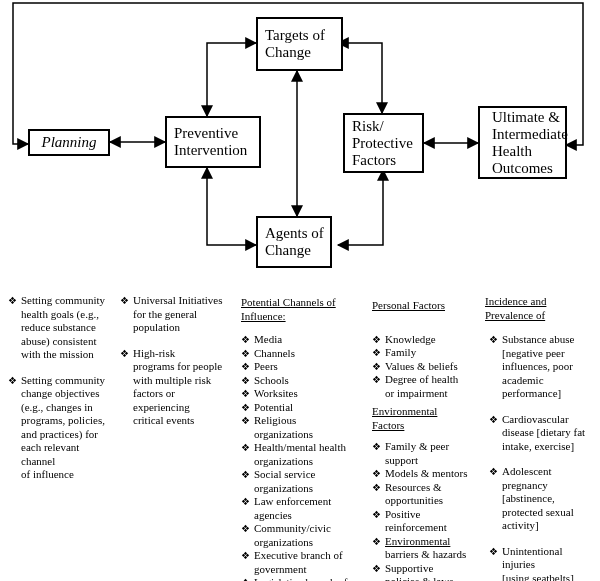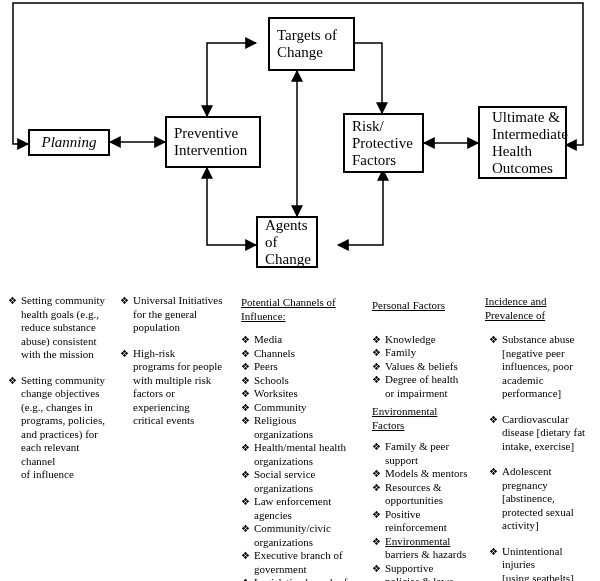--- a/index.html
+++ b/index.html
@@ -11,24 +11,24 @@
   
   .box{
     position:absolute;border:2px solid #000;background:#fff;
     box-sizing:border-box;display:flex;flex-direction:column;justify-content:center;
     font-size:15px;line-height:17px;white-space:pre-line;
     padding:2px 3px 2px 7px;
   }
   .box.center{align-items:center;text-align:center;padding:2px;}
   #box-planning{left:28px;top:129px;width:82px;height:27px;font-style:italic;}
   #box-preventive{left:165px;top:116px;width:96px;height:52px;}
-  #box-targets{left:268px;top:17px;width:87px;height:54px;}
+  #box-targets{left:256px;top:17px;width:87px;height:54px;}
   #box-risk{left:343px;top:113px;width:81px;height:60px;}
   #box-ultimate{left:478px;top:106px;width:89px;height:73px;padding-left:12px;}
-  #box-agents{left:256px;top:216px;width:62px;height:52px;}
+  #box-agents{left:256px;top:216px;width:76px;height:52px;}
   
   #connectors{position:absolute;left:0;top:0;}
   #connectors polyline{fill:none;stroke:#000;stroke-width:1.5;}
   
   .col{position:absolute;font-size:11px;line-height:13.5px;}
   .hdr{text-decoration:underline;white-space:pre-line;margin-bottom:10px;}
   .item{display:flex;align-items:flex-start;}
   .bullet{flex:0 0 13px;width:13px;font-size:10px;}
   .itext{white-space:pre-line;}
   .gap .item{margin-bottom:12px;}
@@ -134,21 +134,21 @@
     <div class="item">
       <span class="bullet">❖</span>
       <span class="itext">Schools</span>
     </div>
     <div class="item">
       <span class="bullet">❖</span>
       <span class="itext">Worksites</span>
     </div>
     <div class="item">
       <span class="bullet">❖</span>
-      <span class="itext">Community</span>
+      <span class="itext">Potential</span>
     </div>
     <div class="item">
       <span class="bullet">❖</span>
       <span class="itext">Religious
 organizations</span>
     </div>
     <div class="item">
       <span class="bullet">❖</span>
       <span class="itext">Health/mental health
 organizations</span>

